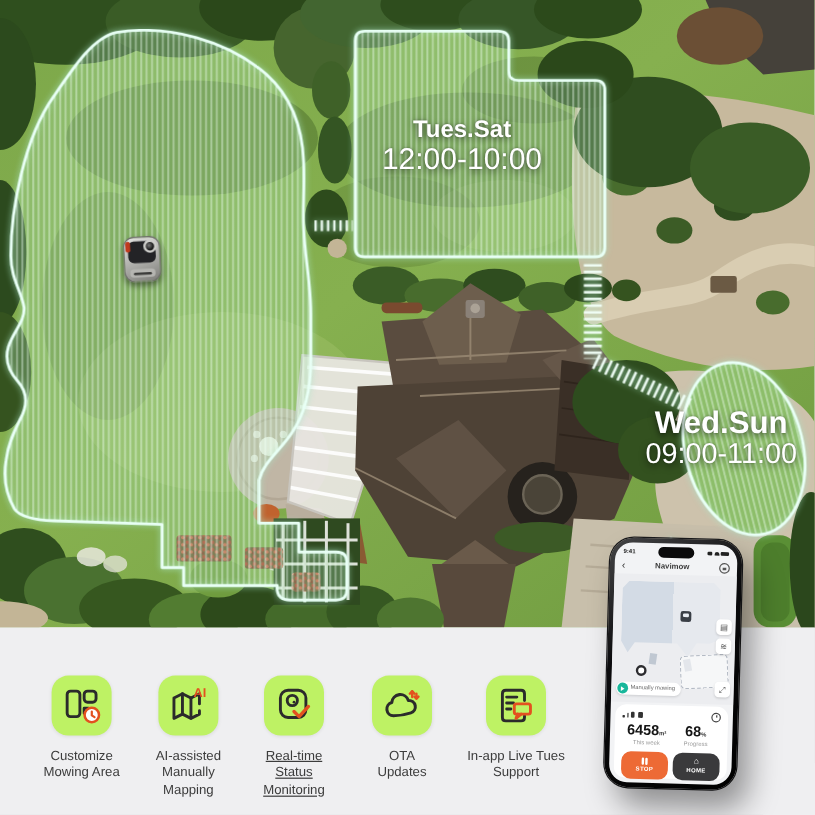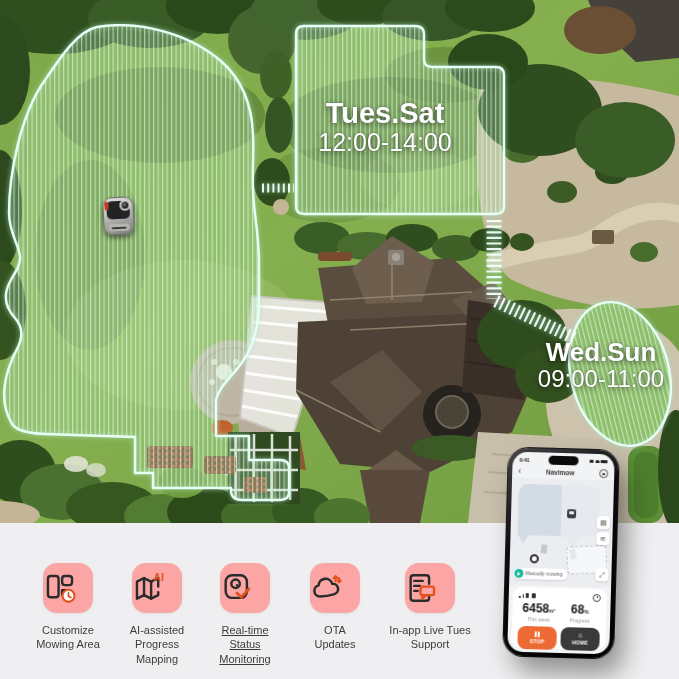--- a/index.html
+++ b/index.html
@@ -12,21 +12,21 @@
 
   
   .zone-label{position:absolute;color:#fff;text-align:center;line-height:1.08;
       text-shadow:0 2px 6px rgba(0,0,0,.55),0 0 2px rgba(0,0,0,.35);pointer-events:none;}
   .zone-label .days{font-weight:700;}
   .zone-label .time{font-weight:500;}
   #label-zone1{left:48px;top:238px;width:204px;}
   #label-zone1 .days{font-size:30px;}
   #label-zone1 .time{font-size:28px;}
   #label-zone2{left:290px;top:98px;width:190px;}
-  #label-zone2 .days{font-size:29px;}
+  #label-zone2 .days{font-size:20px;}
   #label-zone2 .time{font-size:25px;}
   #label-zone3{left:508px;top:338px;width:186px;}
   #label-zone3 .days{font-size:26px;}
   #label-zone3 .time{font-size:24px;}
 
   
   #robot{position:absolute;left:103px;top:197px;width:31px;height:38px;transform:rotate(-3deg);}
   #robot .shell{position:absolute;inset:0;border-radius:9px;
       background:linear-gradient(160deg,#e4e4e2,#9d9d99 70%,#7d7d79);
       border:1px solid #6e6e6a;box-shadow:0 3px 5px rgba(0,0,0,.45);}
@@ -34,22 +34,22 @@
   #robot .cam{position:absolute;right:3px;top:3px;width:11px;height:11px;border-radius:50%;
       background:radial-gradient(circle at 40% 40%,#777,#0c0c0c 70%);border:2px solid #cfcfcb;}
   #robot .lamp{position:absolute;left:2px;top:4px;width:4px;height:9px;border-radius:2px;background:#c03a1e;}
   #robot .tail{position:absolute;left:5px;bottom:4px;right:5px;height:7px;border-radius:3px;background:#b5b5b1;}
   #robot .slot{position:absolute;left:8px;bottom:6px;right:8px;height:2px;border-radius:1px;background:#3c3c3a;}
 
   
   #features{position:absolute;left:0;top:523px;width:679px;height:156px;background:#efeff1;
       display:flex;align-items:flex-start;padding:40px 0 0 22px;gap:0;}
   .feature{display:flex;flex-direction:column;align-items:center;flex:0 0 auto;}
-  .feature .box{width:50px;height:50px;border-radius:14px;background:#fca5a5;
-      box-shadow:0 1px 3px rgba(0,0,0,.07);display:flex;align-items:center;justify-content:flex-start;}
+  .feature .box{width:50px;height:50px;border-radius:14px;background:#bef264;
+      box-shadow:0 1px 3px rgba(0,0,0,.07);display:flex;align-items:center;justify-content:center;}
   .feature .lbl{margin-top:10px;font-size:11px;line-height:1.3;color:#3c3c3c;text-align:center;}
   .feature:nth-child(1){width:92px;} .feature:nth-child(1) .lbl{max-width:80px;}
   .feature:nth-child(2){width:86px;} .feature:nth-child(2) .lbl{max-width:64px;}
   .feature:nth-child(3){width:90px;} .feature:nth-child(3) .lbl{max-width:68px;text-decoration:underline;}
   .feature:nth-child(4){width:90px;} .feature:nth-child(4) .lbl{max-width:52px;}
   .feature:nth-child(5){width:100px;}.feature:nth-child(5) .lbl{max-width:84px;}
 
   
   #phone{position:absolute;left:506px;top:449px;width:110px;height:208px;transform:rotate(1.6deg);
       border-radius:20px;padding:4px;background:linear-gradient(145deg,#454547,#0b0b0d 38%,#000);
@@ -303,21 +303,21 @@
           <line x1="262" y1="188" x2="294" y2="188" stroke-width="9" stroke-dasharray="2 3.2"></line>
           <line x1="494" y1="220" x2="494" y2="299" stroke-width="15" stroke-dasharray="2.2 3.4"></line>
           <line x1="496" y1="301" x2="574" y2="338" stroke-width="13" stroke-dasharray="2.2 3.4"></line>
           <line x1="556" y1="452" x2="606" y2="482" stroke-width="11" stroke-dasharray="2 3.2"></line>
         </g>
       </g>
     </svg>
 
     <div class="zone-label" id="label-zone2">
       <div class="days">Tues.Sat</div>
-      <div class="time">12:00-14:00</div>
+      <div class="time">12:00-10:00</div>
     </div>
     <div class="zone-label" id="label-zone3">
       <div class="days">Wed.Sun</div>
       <div class="time">09:00-11:00</div>
     </div>
 
     <div id="robot">
       <div class="shell"></div>
       <div class="panel"></div>
       <div class="lamp"></div>
@@ -343,21 +343,21 @@
     </div>
 
     <div class="feature">
       <div class="box">
         <svg width="34" height="34" viewBox="0 0 48 48" fill="none" stroke="#2b2b2b" stroke-width="3.4" stroke-linejoin="round" stroke-linecap="round">
           <path d="M7,15 L17,10 L27,15 L37,10 L37,22 M37,30 L37,34 L27,39 L17,34 L7,39 L7,15"></path>
           <path d="M17,10 V34 M27,15 V39"></path>
           <text x="30" y="14" font-size="15" font-weight="bold" fill="#e3511f" stroke="none" font-family="Liberation Sans, sans-serif">AI</text>
         </svg>
       </div>
-      <div class="lbl">AI-assisted Progress Mapping</div>
+      <div class="lbl">AI-assisted Manually Mapping</div>
     </div>
 
     <div class="feature">
       <div class="box">
         <svg width="34" height="34" viewBox="0 0 48 48" fill="none" stroke="#2b2b2b" stroke-width="3.4" stroke-linejoin="round" stroke-linecap="round">
           <rect x="8" y="6" width="30" height="32" rx="9"></rect>
           <circle cx="22" cy="18" r="6"></circle>
           <circle cx="24" cy="20" r="1.6" fill="#2b2b2b" stroke="none"></circle>
           <path d="M24,31 l6,6 L41,25" stroke="#e3511f" stroke-width="4"></path>
         </svg>

